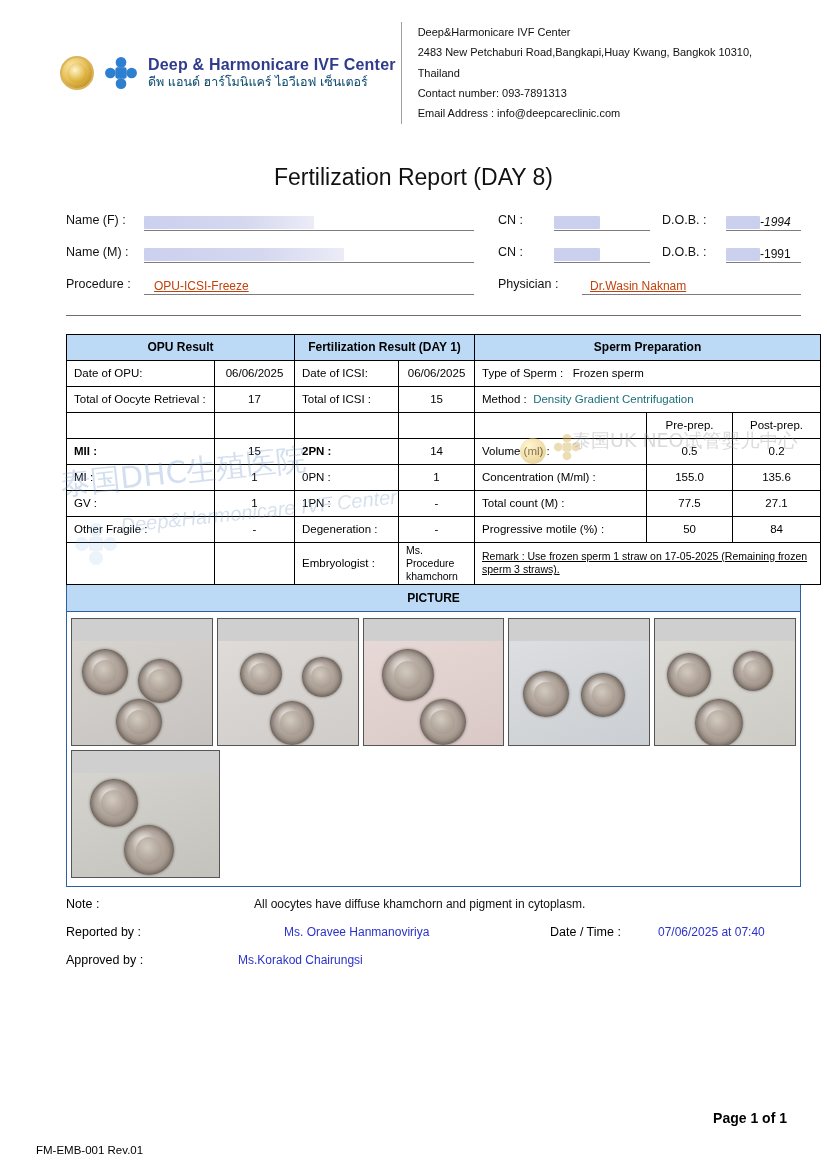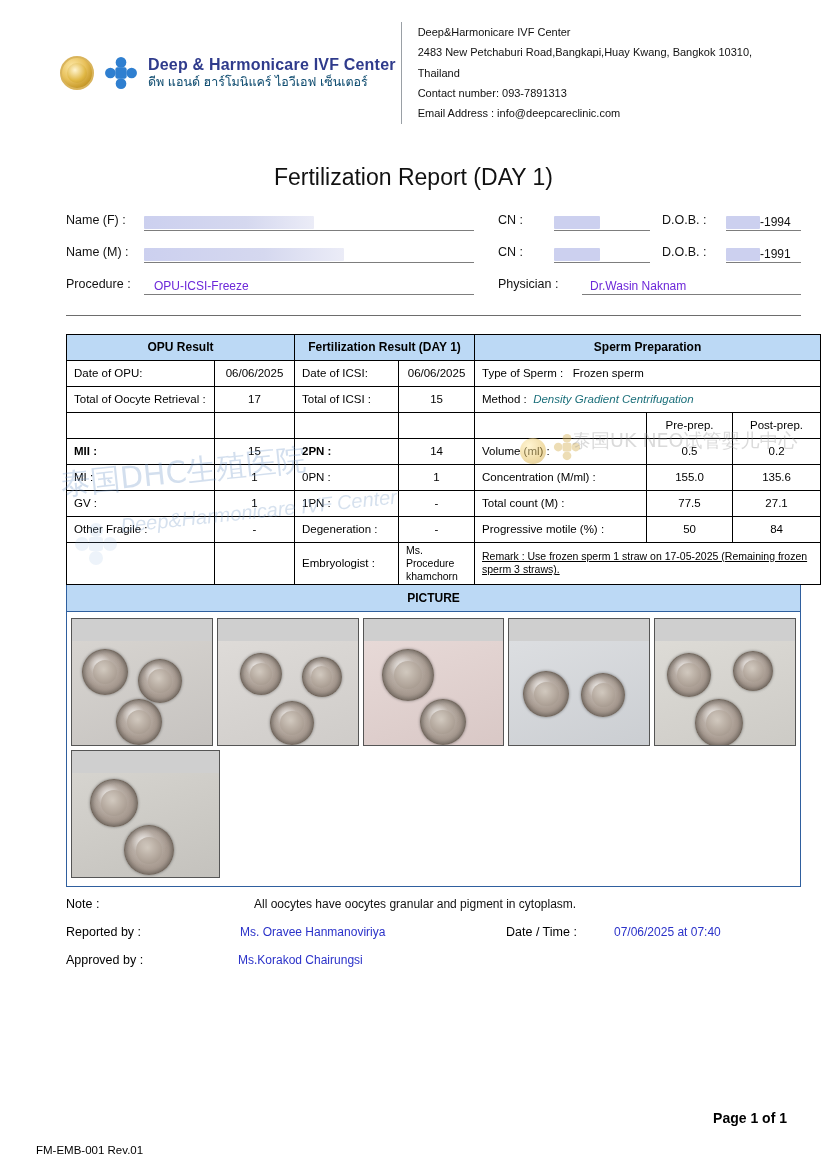--- a/index.html
+++ b/index.html
@@ -102,21 +102,21 @@
   .redact {
     display: inline-block;
     height: 13px;
     background: #ccd0ef;
     border-radius: 1px;
     vertical-align: bottom;
   }
   .redact.fade {
     background: linear-gradient(90deg, #ccd0ef 0%, #d5d8ef 60%, #ebecf7 100%);
   }
-  .val-blue { color: #6d28d9; font-size: 12px; }
+  .val-blue { color: #c2410c; font-size: 12px; text-decoration: underline; }
   .val-dark { color: #111; font-size: 12px; }
 
   .hr-main {
     border: none;
     border-top: 1px solid #6d6d6d;
     margin: 20px 26px 0 66px;
   }
 
   
   .tbl-wrap { padding: 18px 26px 0 66px; }
@@ -133,21 +133,21 @@
     height: 26px;
   }
   .hdr {
     background: #bcd9f5;
     text-align: center;
     font-weight: bold;
     font-size: 12px;
   }
   .b { font-weight: bold; }
   .c { text-align: center; }
-  .teal { color: #1b6f7a; font-style: italic; }
+  .teal { color: #1b6f7a; }
   .pic-hdr {
     background: #bcd9f5;
     text-align: center;
     font-weight: bold;
     font-size: 12px;
     border: 1px solid #2f5f9e;
     padding: 6px;
   }
 
   
@@ -294,35 +294,35 @@
       </div>
     </div>
     <div class="header-right">
       <div>Deep&amp;Harmonicare IVF Center</div>
       <div>2483 New Petchaburi Road,Bangkapi,Huay Kwang, Bangkok 10310, Thailand</div>
       <div>Contact number: 093-7891313</div>
       <div>Email Address : info@deepcareclinic.com</div>
     </div>
   </div>
 
-  <div class="title">Fertilization Report (DAY 1)</div>
+  <div class="title">Fertilization Report (DAY 8)</div>
 
   <div class="fields">
 
     <div class="field-row">
       <div class="f-label">Name (F) :</div>
       <div class="f-line" style="width:330px;">
         <span class="redact fade" style="width:170px;"></span>
       </div>
       <div class="f-label" style="width:56px; margin-left:24px; text-align:left;">CN :</div>
       <div class="f-line" style="width:96px;">
         <span class="redact" style="width:46px;"></span>
       </div>
       <div class="f-label" style="width:64px; margin-left:12px;">D.O.B. :</div>
-      <div class="f-line" style="flex:1;">
+      <div class="f-line" style="flex:1;font-style:italic;">
         <span class="redact" style="width:34px;"></span>
           <span class="val-dark">-1994</span>
       </div>
     </div>
 
     <div class="field-row">
       <div class="f-label">Name (M) :</div>
       <div class="f-line" style="width:330px;">
         <span class="redact fade" style="width:200px;"></span>
       </div>
@@ -504,26 +504,26 @@
             <div class="oocyte" style="left:52px; top:52px; width:50px; height:50px;"></div>
           </div>
         </div>
       </div>
     </div>
   </div>
 
   <div class="notes">
     <div class="note-row">
       <div class="n-label">Note :</div>
-      <div class="n-val dark" style="margin-left:66px;">All oocytes have oocytes granular and pigment in cytoplasm.</div>
+      <div class="n-val dark" style="margin-left:66px;">All oocytes have diffuse khamchorn and pigment in cytoplasm.</div>
     </div>
 
     <div class="note-row">
       <div class="n-label">Reported by :</div>
-      <div class="n-val" style="margin-left:52px; width:266px;">Ms. Oravee Hanmanoviriya</div>
+      <div class="n-val" style="margin-left:96px; width:266px;">Ms. Oravee Hanmanoviriya</div>
       <div class="date-label">Date / Time :</div>
       <div class="n-val">07/06/2025 at 07:40</div>
     </div>
 
     <div class="note-row">
       <div class="n-label">Approved by :</div>
       <div class="n-val" style="margin-left:50px;">Ms.Korakod Chairungsi</div>
     </div>
   </div>
 

